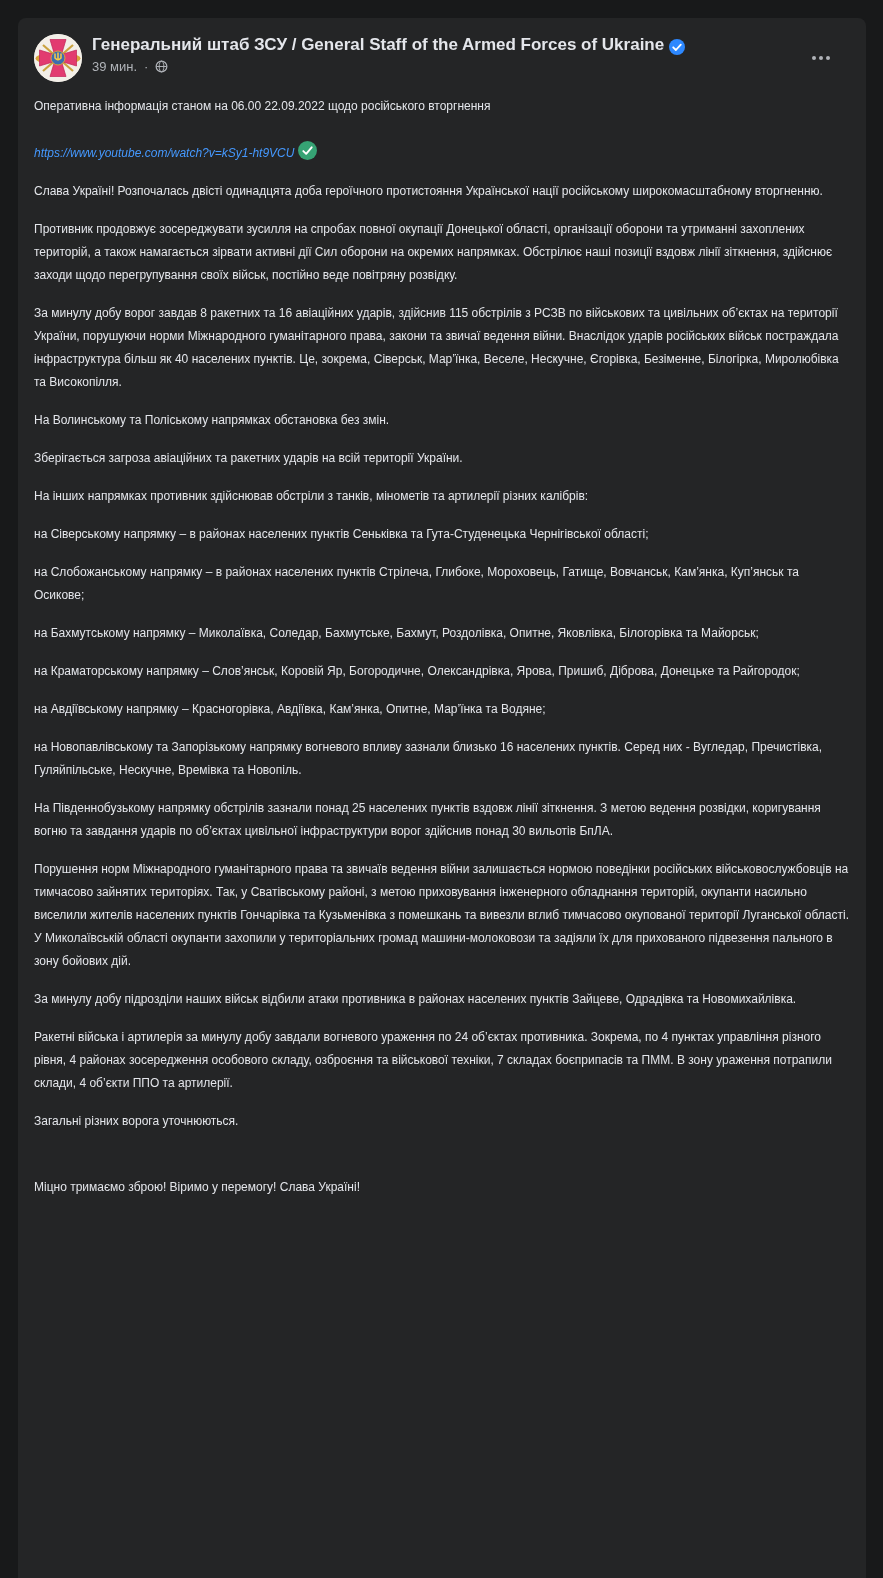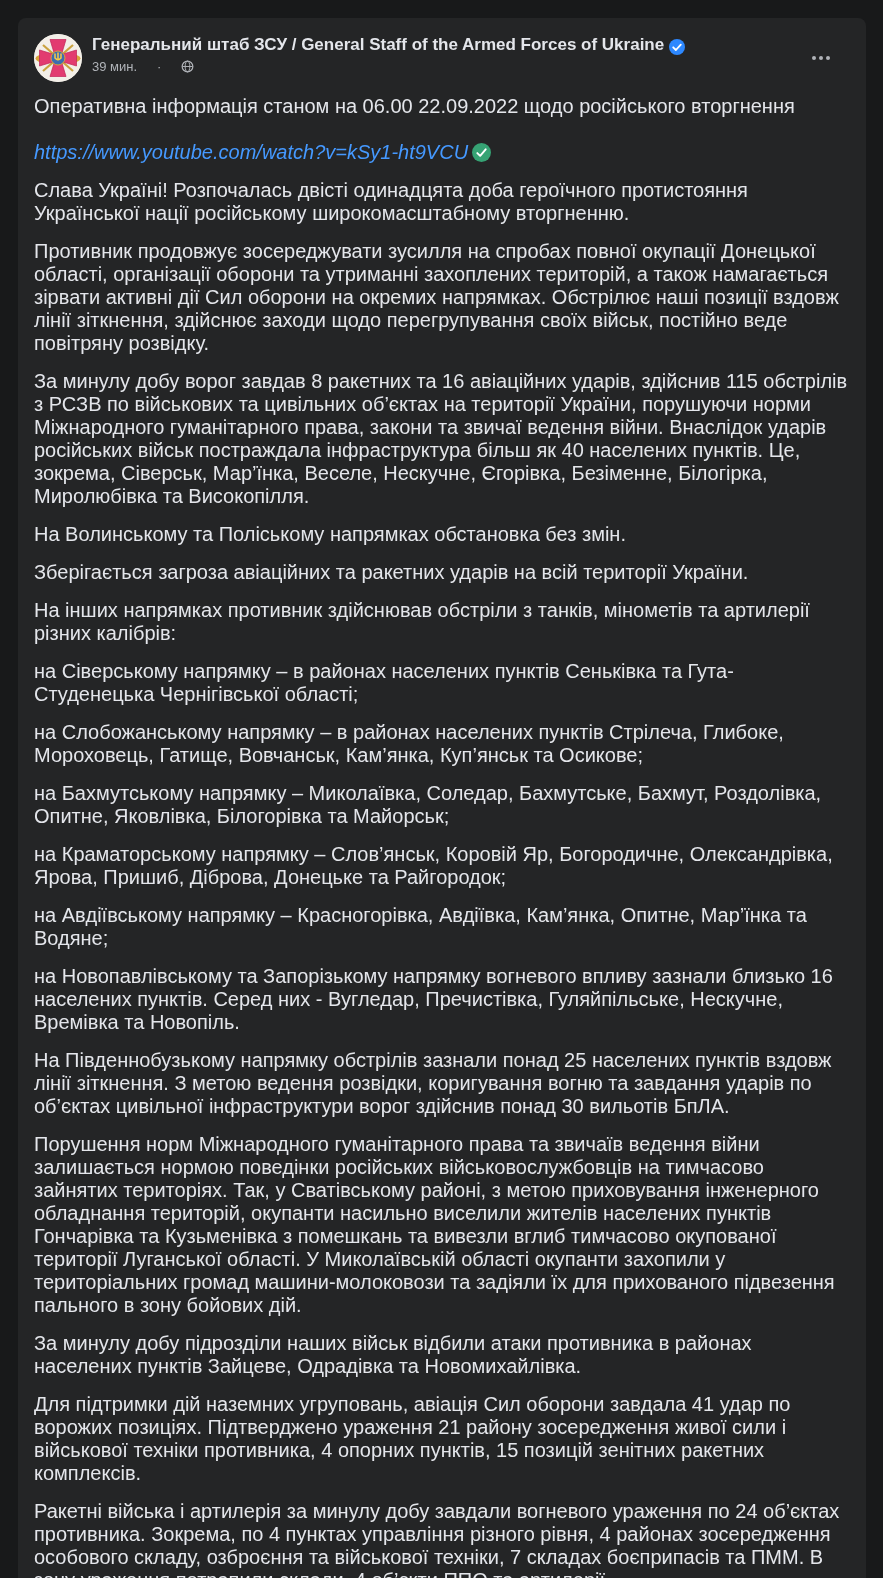--- a/index.html
+++ b/index.html
@@ -24,33 +24,33 @@
     cursor:pointer;background:#f3efe8;
   }
   .head-text{margin-left:10px;flex:1;min-width:0;}
   .author-row{display:flex;align-items:flex-end;gap:5px;}
   .author{
     font-size:17px;font-weight:700;line-height:21px;color:var(--text_primary);
     white-space:nowrap;cursor:pointer;
   }
   .badge{width:16px;height:16px;display:inline-block;flex:0 0 16px;}
   .meta-row{
-    display:flex;align-items:center;gap:20px;margin-top:4px;
+    display:flex;align-items:center;gap:7px;margin-top:4px;
     font-size:13px;color:var(--text_secondary);cursor:pointer;
   }
   .globe{width:13px;height:13px;color:var(--text_secondary);}
   .menu-btn{
     margin-left:auto;margin-right:14px;margin-top:16px;
     display:flex;gap:3px;align-items:center;cursor:pointer;
     padding:6px;border-radius:50%;
   }
   .menu-btn .dot{width:4px;height:4px;border-radius:50%;background:var(--text_secondary);}
   .content{padding:13px 16px 20px 16px;}
   .para{
-    font-size:20px;line-height:23px;color:var(--text_primary);
+    font-size:12px;line-height:23px;color:var(--text_primary);
     margin-bottom:15px;word-wrap:break-word;
   }
   .para:last-child{margin-bottom:0;margin-top:43px;}
   .post-link{color:var(--link_blue);text-decoration:none;cursor:pointer;font-style:italic;}
   .green-check{
     display:inline-block;width:19px;height:19px;vertical-align:-3px;margin-left:4px;
   }
 </style>
 </head>
 <body>
@@ -127,20 +127,19 @@
         <p class="para">На інших напрямках противник здійснював обстріли з танків, мінометів та артилерії різних калібрів:</p>
         <p class="para">на Сіверському напрямку – в районах населених пунктів Сеньківка та Гута-Студенецька Чернігівської області;</p>
         <p class="para">на Слобожанському напрямку – в районах населених пунктів Стрілеча, Глибоке, Мороховець, Гатище, Вовчанськ, Кам’янка, Куп’янськ та Осикове;</p>
         <p class="para">на Бахмутському напрямку – Миколаївка, Соледар, Бахмутське, Бахмут, Роздолівка, Опитне, Яковлівка, Білогорівка та Майорськ;</p>
         <p class="para">на Краматорському напрямку – Слов’янськ, Коровій Яр, Богородичне, Олександрівка, Ярова, Пришиб, Діброва, Донецьке та Райгородок;</p>
         <p class="para">на Авдіївському напрямку – Красногорівка, Авдіївка, Кам’янка, Опитне, Мар’їнка та Водяне;</p>
         <p class="para">на Новопавлівському та Запорізькому напрямку вогневого впливу зазнали близько 16 населених пунктів. Серед них - Вугледар, Пречистівка, Гуляйпільське, Нескучне, Времівка та Новопіль.</p>
         <p class="para">На Південнобузькому напрямку обстрілів зазнали понад 25 населених пунктів вздовж лінії зіткнення. З метою ведення розвідки, коригування вогню та завдання ударів по об’єктах цивільної інфраструктури ворог здійснив понад 30 вильотів БпЛА.</p>
         <p class="para">Порушення норм Міжнародного гуманітарного права та звичаїв ведення війни залишається нормою поведінки російських військовослужбовців на тимчасово зайнятих територіях. Так, у Сватівському районі, з метою приховування інженерного обладнання територій, окупанти насильно виселили жителів населених пунктів Гончарівка та Кузьменівка з помешкань та вивезли вглиб тимчасово окупованої території Луганської області. У Миколаївській області окупанти захопили у територіальних громад машини-молоковози та задіяли їх для прихованого підвезення пального в зону бойових дій.</p>
         <p class="para">За минулу добу підрозділи наших військ відбили атаки противника в районах населених пунктів Зайцеве, Одрадівка та Новомихайлівка.</p>
-        <p class="para">Для підтримки дій наземних угруповань, авіація Сил оборони завдала 41 удар по ворожих позиціях. Підтверджено ураження 21 району зосередження живої сили і військової техніки противника, 4 опорних пунктів, 15 позицій зенітних ракетних комплексів.</p>
         <p class="para">Ракетні війська і артилерія за минулу добу завдали вогневого ураження по 24 об’єктах противника. Зокрема, по 4 пунктах управління різного рівня, 4 районах зосередження особового складу, озброєння та військової техніки, 7 складах боєприпасів та ПММ. В зону ураження потрапили склади, 4 об’єкти ППО та артилерії.</p>
         <p class="para">Загальні різних ворога уточнюються.</p>
         <p class="para">Міцно тримаємо зброю! Віримо у перемогу! Слава Україні!</p>
       </div>
   </div>
 
 </div>
 
 </body></html>

